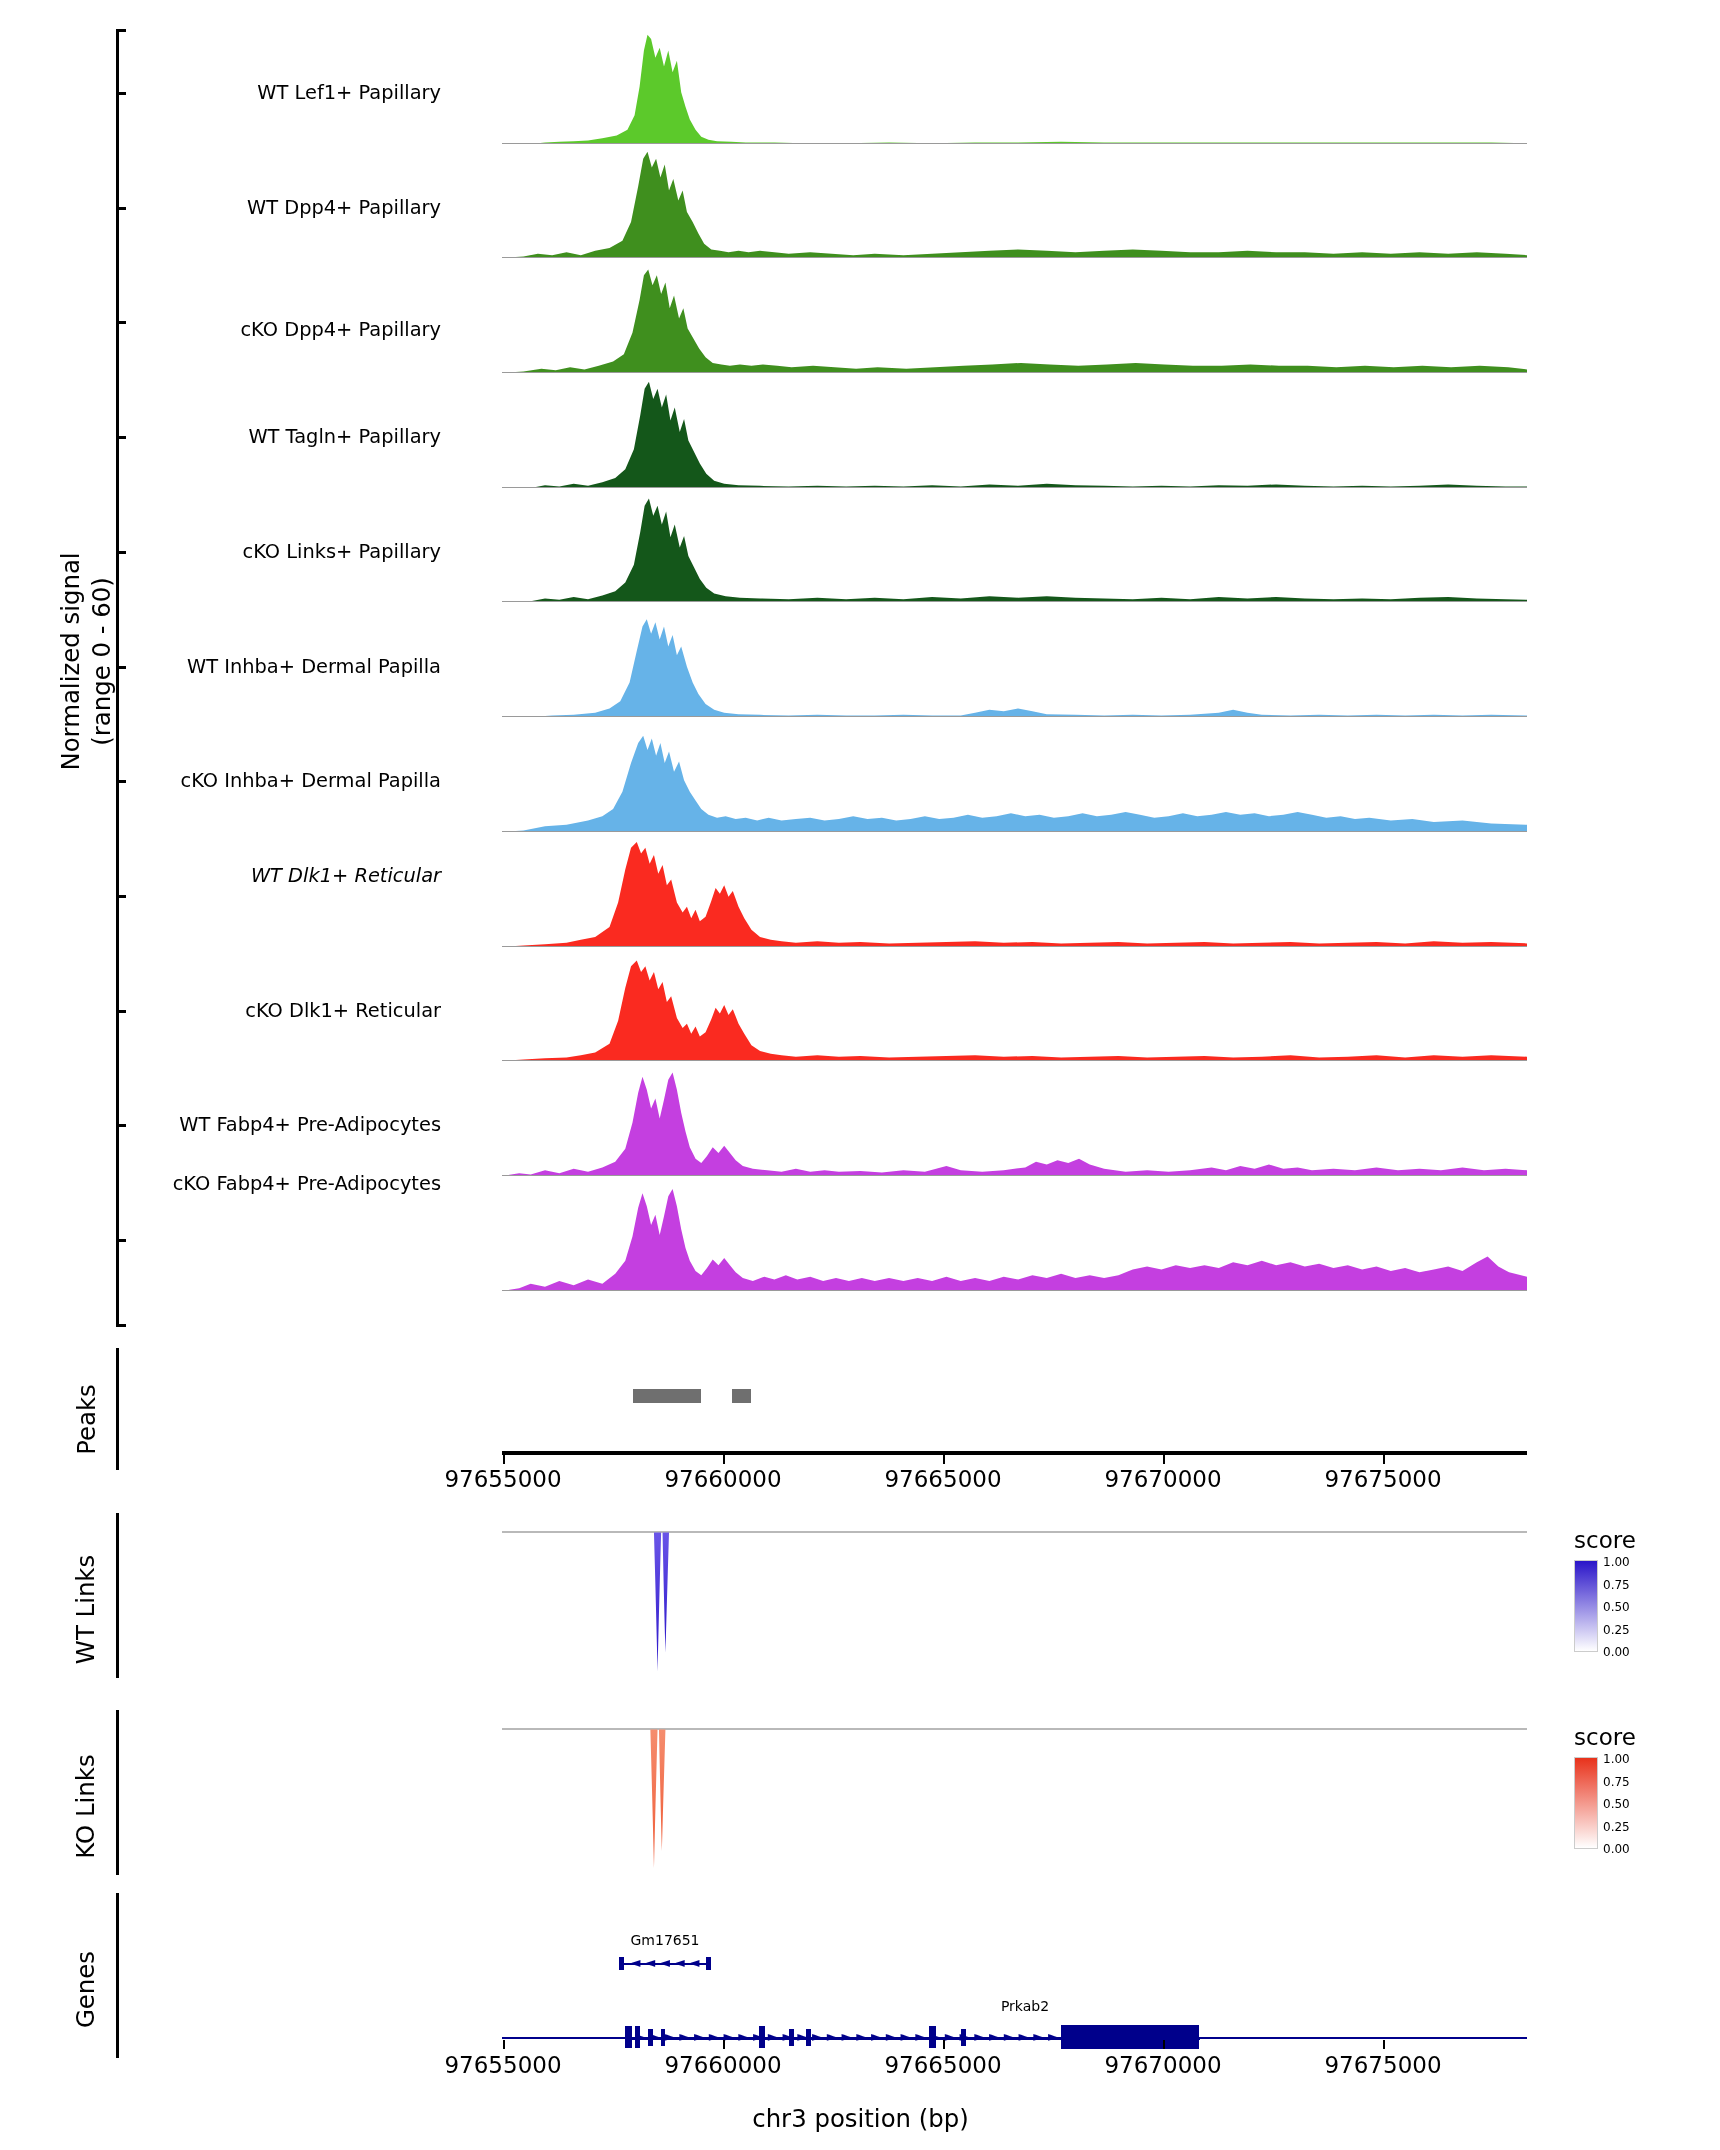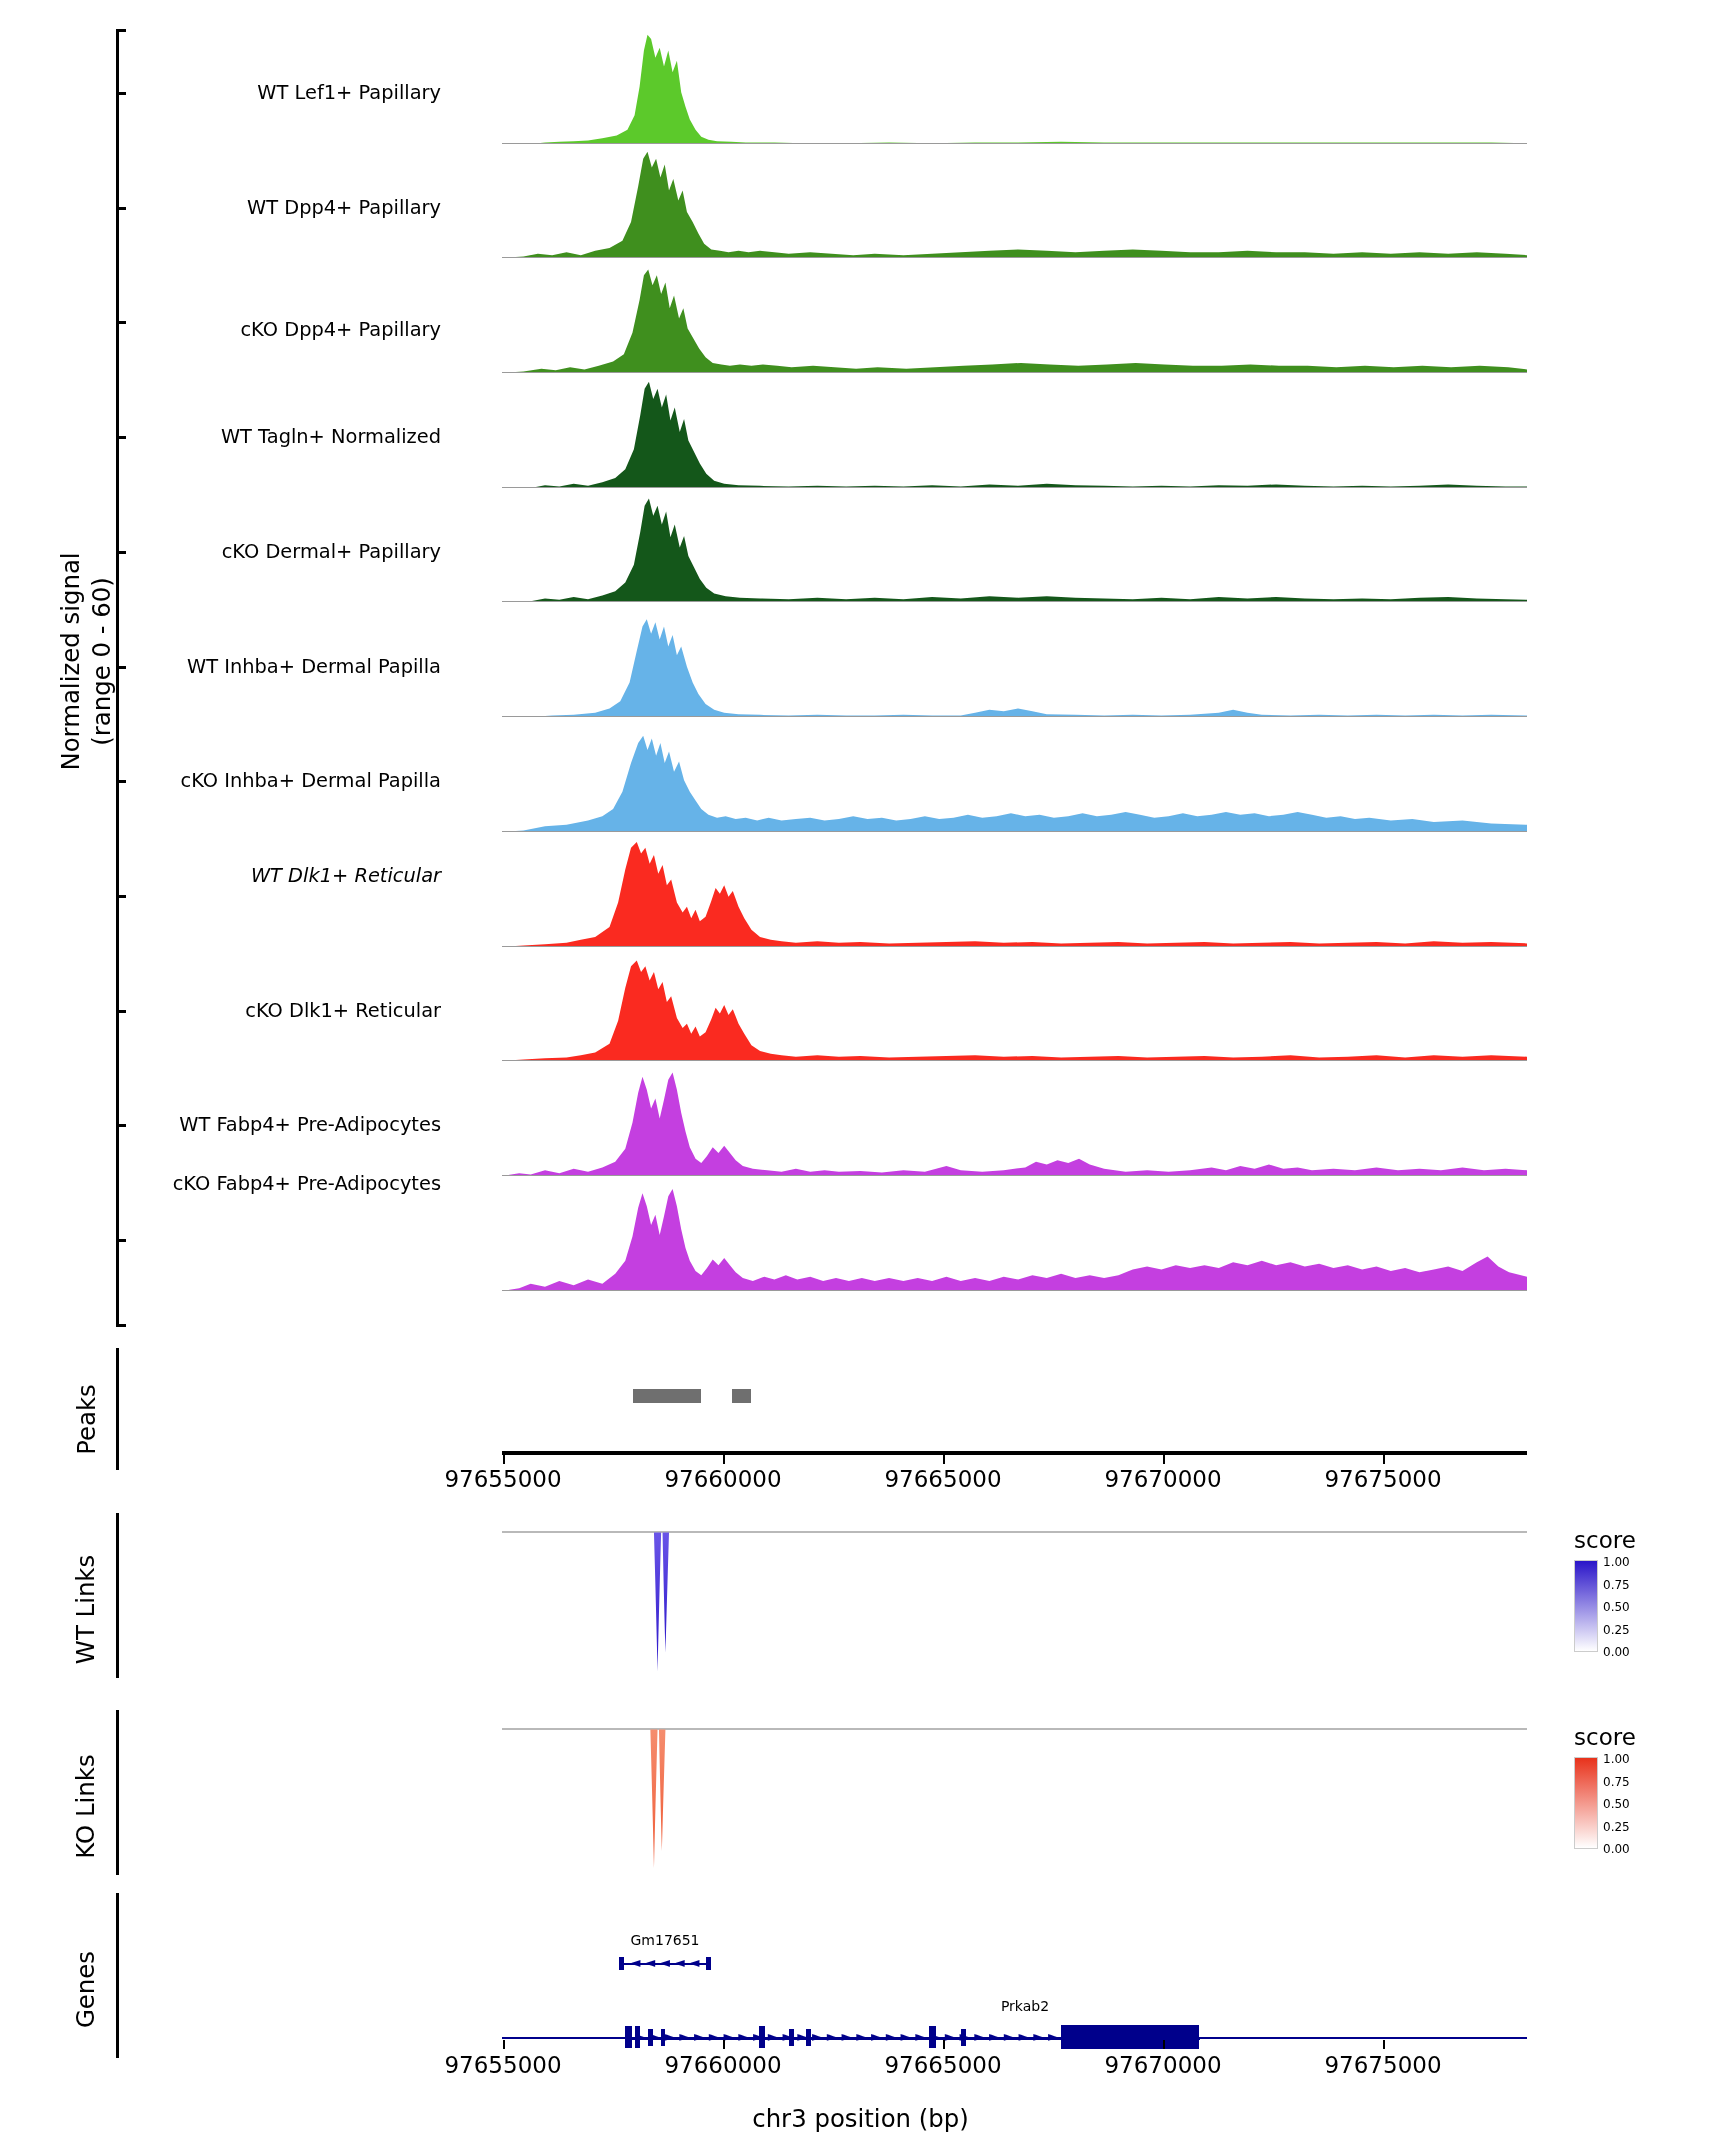--- a/index.html
+++ b/index.html
@@ -82,29 +82,29 @@
   </div>
 
   <div class="track-label" style="top:318px;">cKO Dpp4+ Papillary</div>
   <div class="track" style="top:258px;">
     <svg width="1025" height="115" viewBox="0 0 1430 160" preserveAspectRatio="none">
       <path fill="#3F8F1E" d="M0,160 L30,158 L55,154 L75,156 L95,152 L115,155 L135,150 L155,144 L170,134 L182,104 L192,58 L198,24 L204,16 L210,38 L216,24 L222,50 L228,34 L234,70 L240,52 L247,84 L253,70 L259,98 L267,112 L275,126 L284,138 L294,146 L306,148 L318,150 L332,148 L348,150 L364,148 L384,150 L404,152 L434,150 L464,152 L494,154 L524,152 L564,154 L604,152 L644,150 L684,148 L724,146 L764,148 L804,150 L844,148 L884,146 L924,148 L964,150 L1004,150 L1044,148 L1084,150 L1124,150 L1164,152 L1204,150 L1244,152 L1284,150 L1324,152 L1364,150 L1404,152 L1430,155 L1430,160 Z"></path>
     </svg>
     <div class="baseline"></div>
   </div>
 
-  <div class="track-label" style="top:425px;">WT Tagln+ Normalized</div>
+  <div class="track-label" style="top:425px;">WT Tagln+ Papillary</div>
   <div class="track" style="top:373px;">
     <svg width="1025" height="115" viewBox="0 0 1430 160" preserveAspectRatio="none">
       <path fill="#14571A" d="M0,160 L40,160 L60,156 L80,158 L100,154 L120,157 L140,152 L158,146 L172,134 L184,106 L193,58 L199,22 L205,12 L211,36 L217,22 L223,48 L229,30 L235,66 L241,48 L248,82 L254,64 L260,94 L268,110 L276,126 L285,140 L296,150 L310,154 L330,156 L360,157 L400,158 L440,157 L480,158 L520,157 L560,158 L600,156 L640,158 L680,155 L720,157 L760,154 L800,156 L840,157 L880,158 L920,157 L960,158 L1000,156 L1040,157 L1080,155 L1120,157 L1160,158 L1200,157 L1240,158 L1280,157 L1320,155 L1360,157 L1400,158 L1430,158 L1430,160 Z"></path>
     </svg>
     <div class="baseline"></div>
   </div>
 
-  <div class="track-label" style="top:540px;">cKO Dermal+ Papillary</div>
+  <div class="track-label" style="top:540px;">cKO Links+ Papillary</div>
   <div class="track" style="top:487px;">
     <svg width="1025" height="115" viewBox="0 0 1430 160" preserveAspectRatio="none">
       <path fill="#14571A" d="M0,160 L40,159 L60,155 L80,157 L100,153 L120,156 L140,151 L158,145 L172,133 L184,108 L193,62 L199,26 L205,16 L211,40 L217,26 L223,52 L229,34 L235,70 L241,52 L248,84 L254,68 L260,96 L268,112 L276,128 L285,140 L296,148 L312,152 L332,154 L360,155 L400,156 L440,154 L480,156 L520,154 L560,156 L600,153 L640,155 L680,152 L720,154 L760,152 L800,154 L840,155 L880,156 L920,154 L960,156 L1000,153 L1040,155 L1080,153 L1120,155 L1160,156 L1200,155 L1240,156 L1280,154 L1320,153 L1360,155 L1400,156 L1430,157 L1430,160 Z"></path>
     </svg>
     <div class="baseline"></div>
   </div>
 
   <div class="track-label" style="top:655px;">WT Inhba+ Dermal Papilla</div>
   <div class="track" style="top:602px;">
     <svg width="1025" height="115" viewBox="0 0 1430 160" preserveAspectRatio="none">

